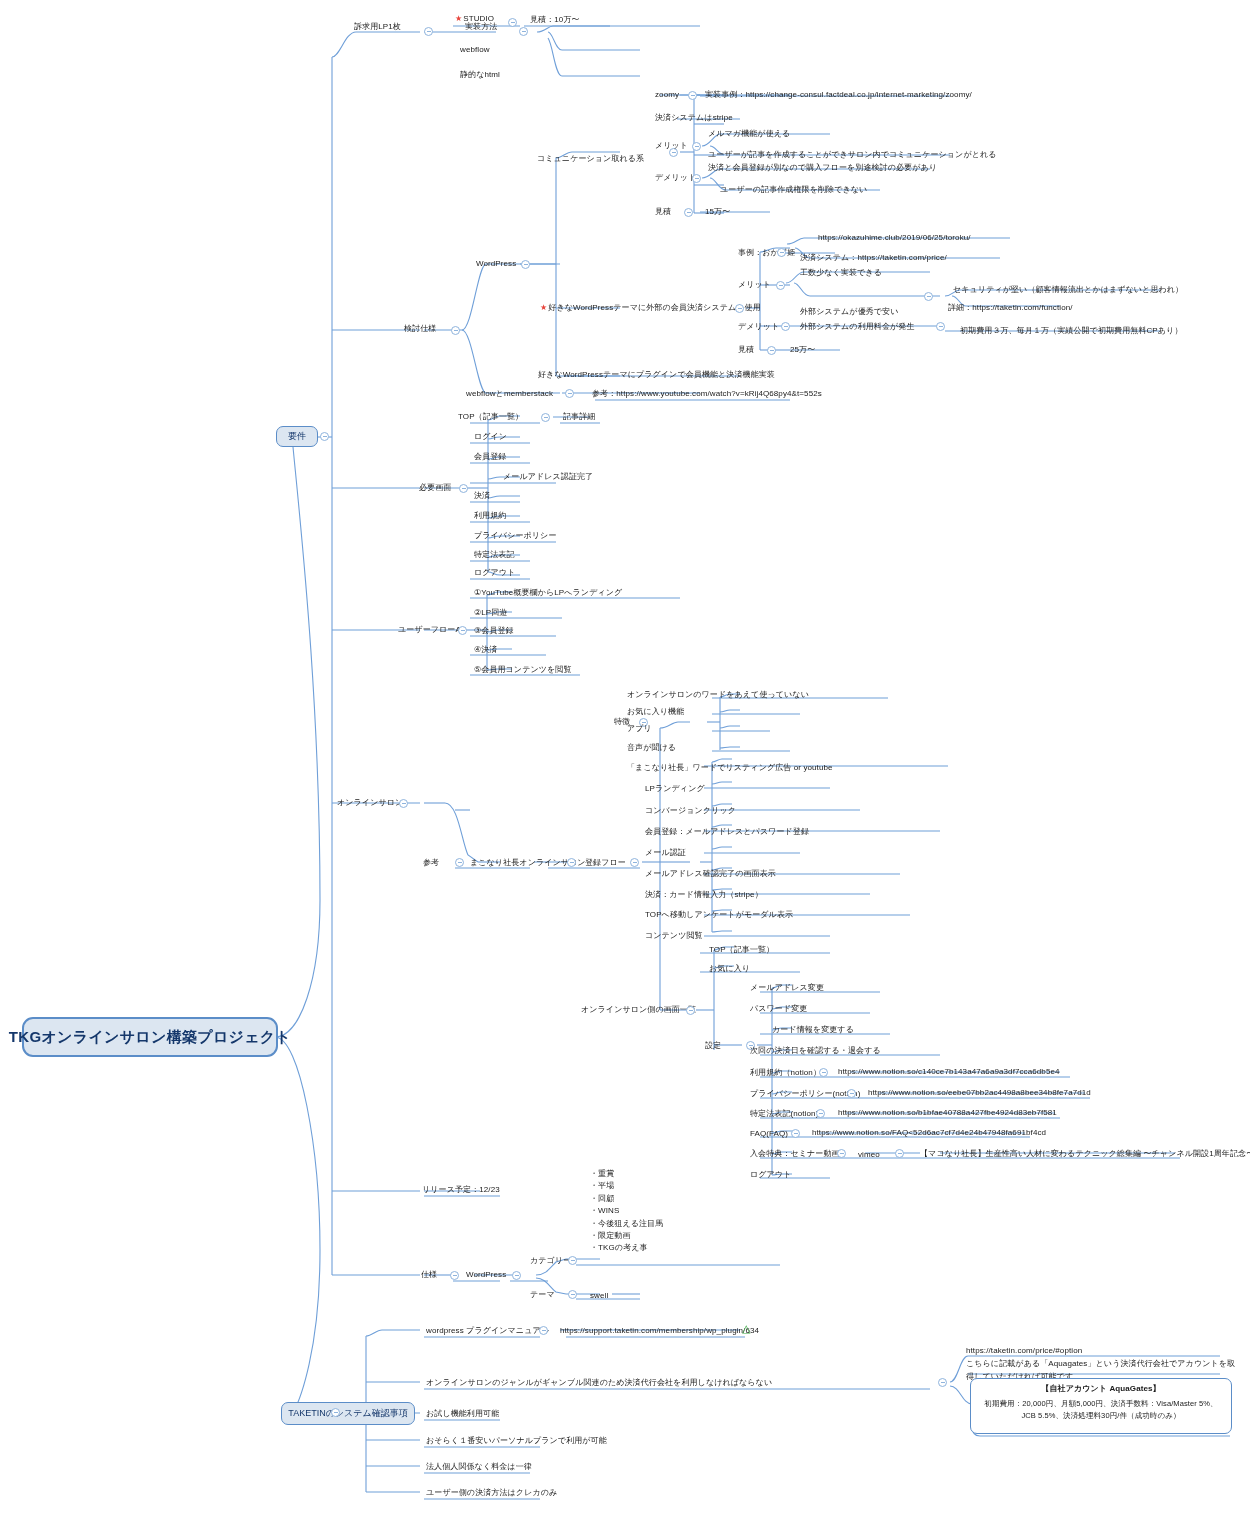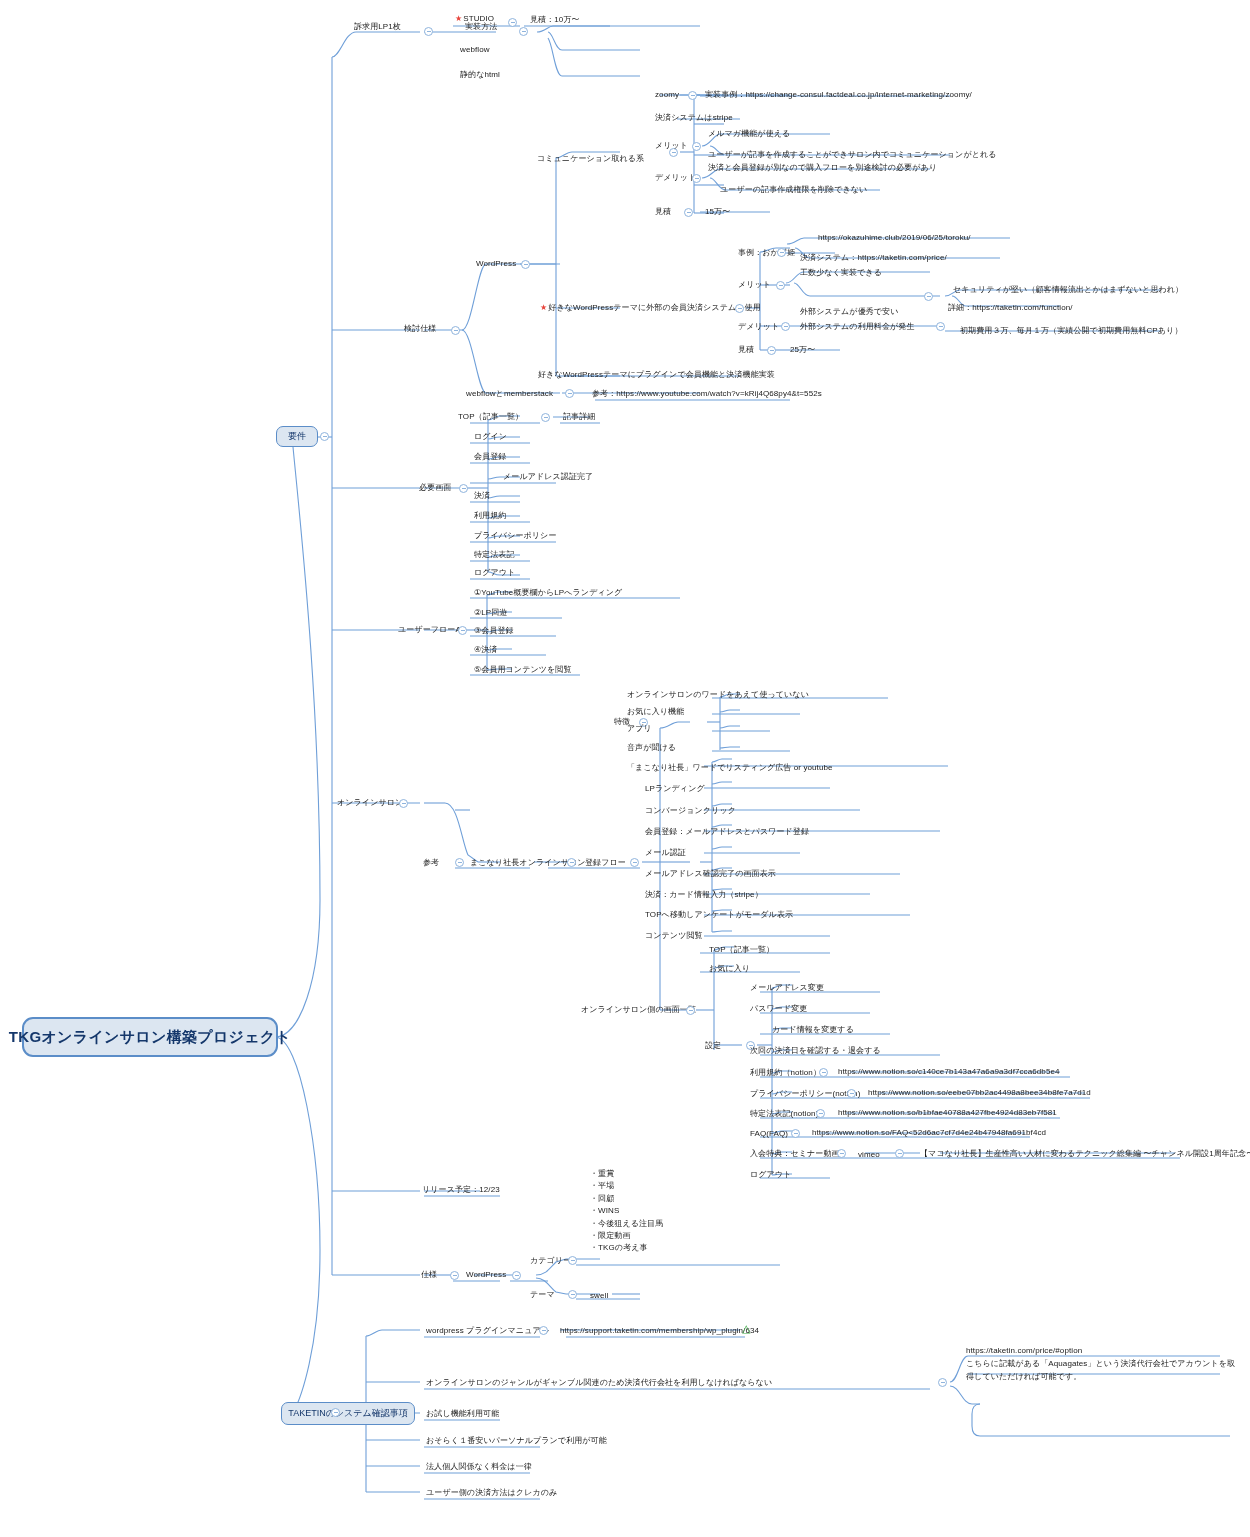--- a/index.html
+++ b/index.html
@@ -560,19 +560,23 @@
   <div class="node" style="left:426px; top:1326px;">wordpress プラグインマニュアル</div>
   <div class="toggle" style="left:539px; top:1326px;"></div>
   <div class="node" style="left:560px; top:1326px;">https://support.taketin.com/membership/wp_plugin/634</div>
   <div class="mark-a" style="left:742px; top:1323px;">△</div>
 
   <div class="node" style="left:426px; top:1378px;">オンラインサロンのジャンルがギャンブル関連のため決済代行会社を利用しなければならない</div>
   <div class="toggle" style="left:938px; top:1378px;"></div>
   <div class="node wrap" style="left:966px; top:1345px; width:270px; white-space:pre-line; line-height:1.6;">https://taketin.com/price/#option
 こちらに記載がある「Aquagates」という決済代行会社でアカウントを取得していただければ可能です。</div>
 
+  <div class="boxnode" style="left:970px; top:1378px; width:262px; height:56px; background:#ffffff; border:1.2px solid #5b8dc8; border-radius:7px; display:block; padding:5px 7px;">
+    <div class="node bold" style="position:static; color:#1a1a1a; font-size:8px;">【自社アカウント AquaGates】</div>
+    <div class="node wrap" style="position:static; color:#1a1a1a; font-size:7.5px; margin-top:4px; line-height:1.6;">初期費用：20,000円、月額5,000円、決済手数料：Visa/Master 5%、JCB 5.5%、決済処理料30円/件（成功時のみ）</div>
+  </div>
 
   <div class="node" style="left:426px; top:1409px;">お試し機能利用可能</div>
   <div class="node" style="left:426px; top:1436px;">おそらく１番安いパーソナルプランで利用が可能</div>
   <div class="node" style="left:426px; top:1462px;">法人個人関係なく料金は一律</div>
   <div class="node" style="left:426px; top:1488px;">ユーザー側の決済方法はクレカのみ</div>
 
 </div>
 
 </body></html>

